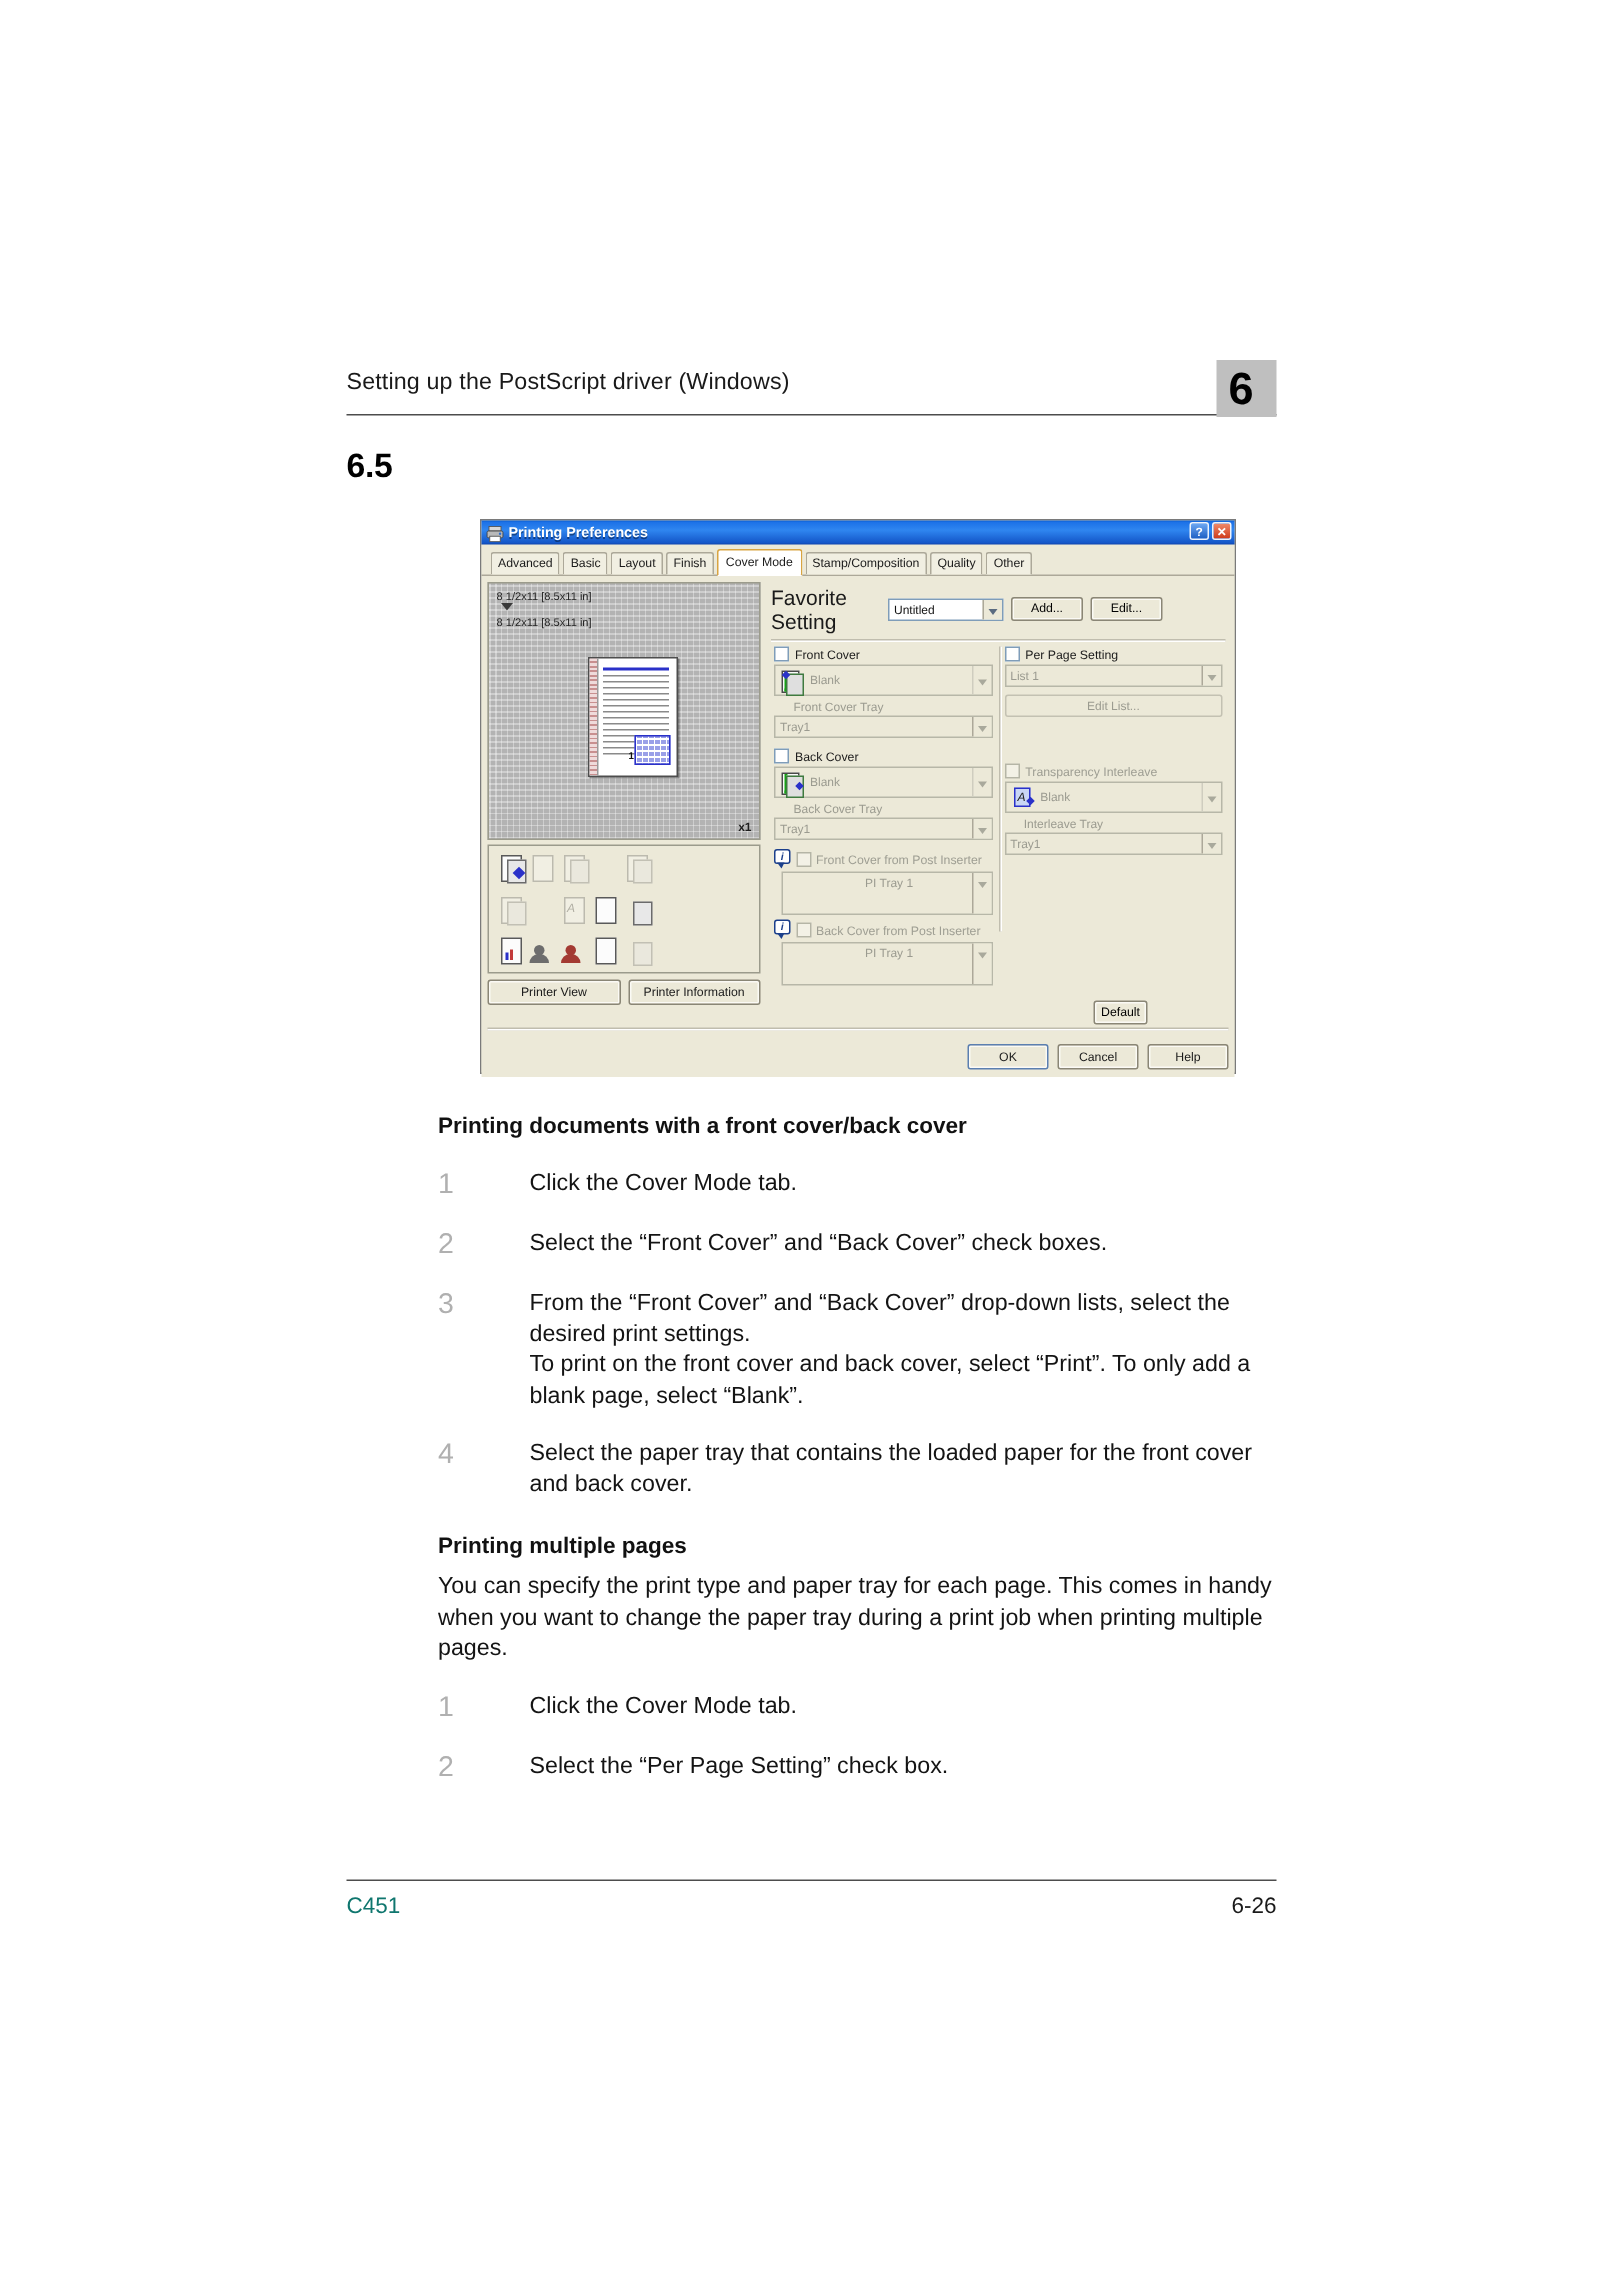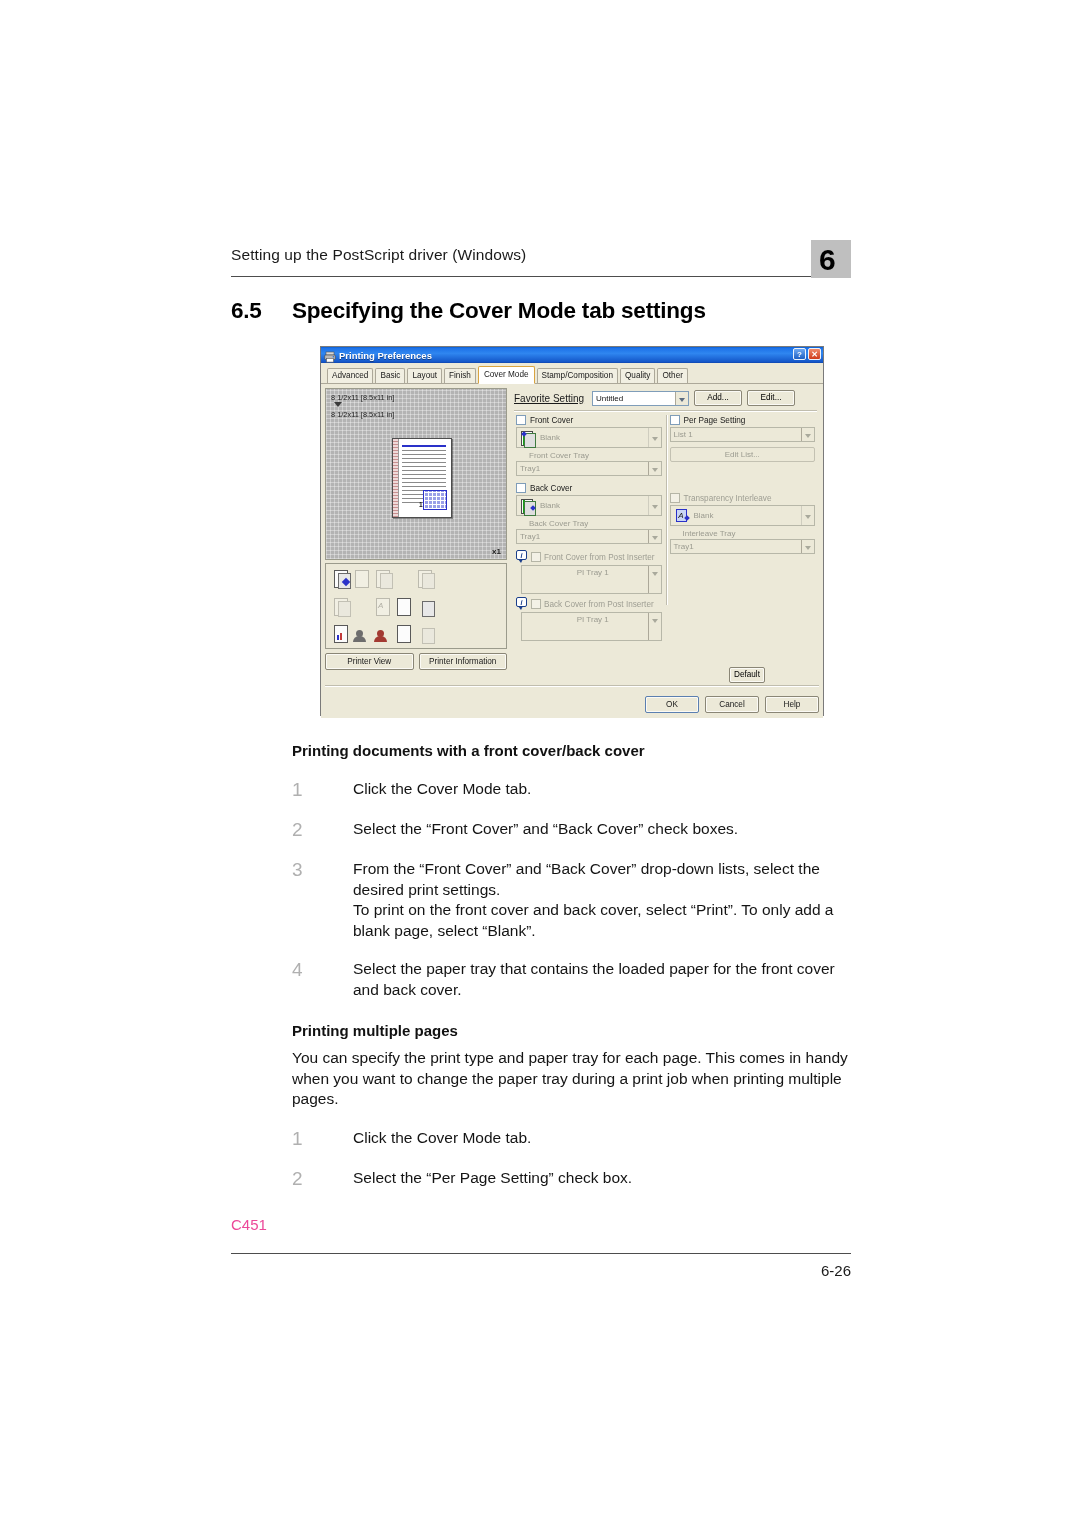--- a/index.html
+++ b/index.html
@@ -347,25 +347,24 @@
     display: flex;
     flex-direction: column;
   }
   .fav-row {
     display: flex;
     align-items: center;
     gap: 5px;
     padding: 2px 2px 0 2px;
   }
   .fav-label {
-    font-size: 10px;
+    font-size: 14px;
     width: 73px;
     flex: none;
     color: #1a1a1a;
-    text-decoration: underline;
   }
   .combo {
     height: 15px;
     background: #fff;
     border: 1px solid #7f9db9;
     font-size: 8px;
     line-height: 13px;
     padding-left: 3px;
     position: relative;
     box-sizing: border-box;
@@ -386,21 +385,21 @@
     border-left: 3px solid transparent;
     border-right: 3px solid transparent;
     border-top: 4px solid #5a6b80;
   }
   .combo.dis {
     background: #ece9d8;
     border-color: #b7b7a8;
     color: #9b9b90;
   }
   .combo.dis .arrow::after { border-top-color: #a9a99c; }
-  .fav-combo { width: 97px; flex: none; }
+  .fav-combo { width: 77px; flex: none; }
   .smbtn {
     width: 48px;
     height: 16px;
     font-size: 8.2px;
     line-height: 14px;
     text-align: center;
     background: #ece9d8;
     border: 1px solid #8a8676;
     border-radius: 2px;
     box-shadow: inset 0 0 0 1px #fbfaf5;
@@ -650,23 +649,23 @@
     position: absolute;
     left: 231px;
     top: 1253px;
     width: 620px;
     height: 1px;
     background: #4d4d4d;
   }
   .footer-left {
     position: absolute;
     left: 231px;
-    top: 1216px;
+    top: 1262px;
     font-size: 15px;
-    color: #ec4899;
+    color: #0f766e;
   }
   .footer-right {
     position: absolute;
     left: 811px;
     top: 1262px;
     width: 40px;
     text-align: right;
     font-size: 15px;
     color: #1a1a1a;
   }
@@ -677,21 +676,20 @@
 <div class="page">
 
   <div class="running-head">
     <div class="running-head-text">Setting up the PostScript driver (Windows)</div>
     <div class="running-head-rule"></div>
   </div>
   <div class="chapter-tab"></div>
   <div class="chapter-num">6</div>
 
   <div class="sec-num">6.5</div>
-  <div class="sec-title">Specifying the Cover Mode tab settings</div>
 
   <div class="dialog-wrap">
 
     <div class="dlg-titlebar">
       <span class="dlg-icon">
         <svg width="12" height="12" viewBox="0 0 12 12">
           <rect x="2" y="1" width="8" height="3" fill="#d8d8d8" stroke="#555" stroke-width="0.6"></rect>
           <rect x="0.7" y="4" width="10.6" height="4.5" rx="1" fill="#b9b9b9" stroke="#444" stroke-width="0.6"></rect>
           <rect x="2.5" y="7.5" width="7" height="3.6" fill="#fff" stroke="#555" stroke-width="0.6"></rect>
           <circle cx="9.4" cy="5.8" r="0.8" fill="#2a6fd6"></circle>

